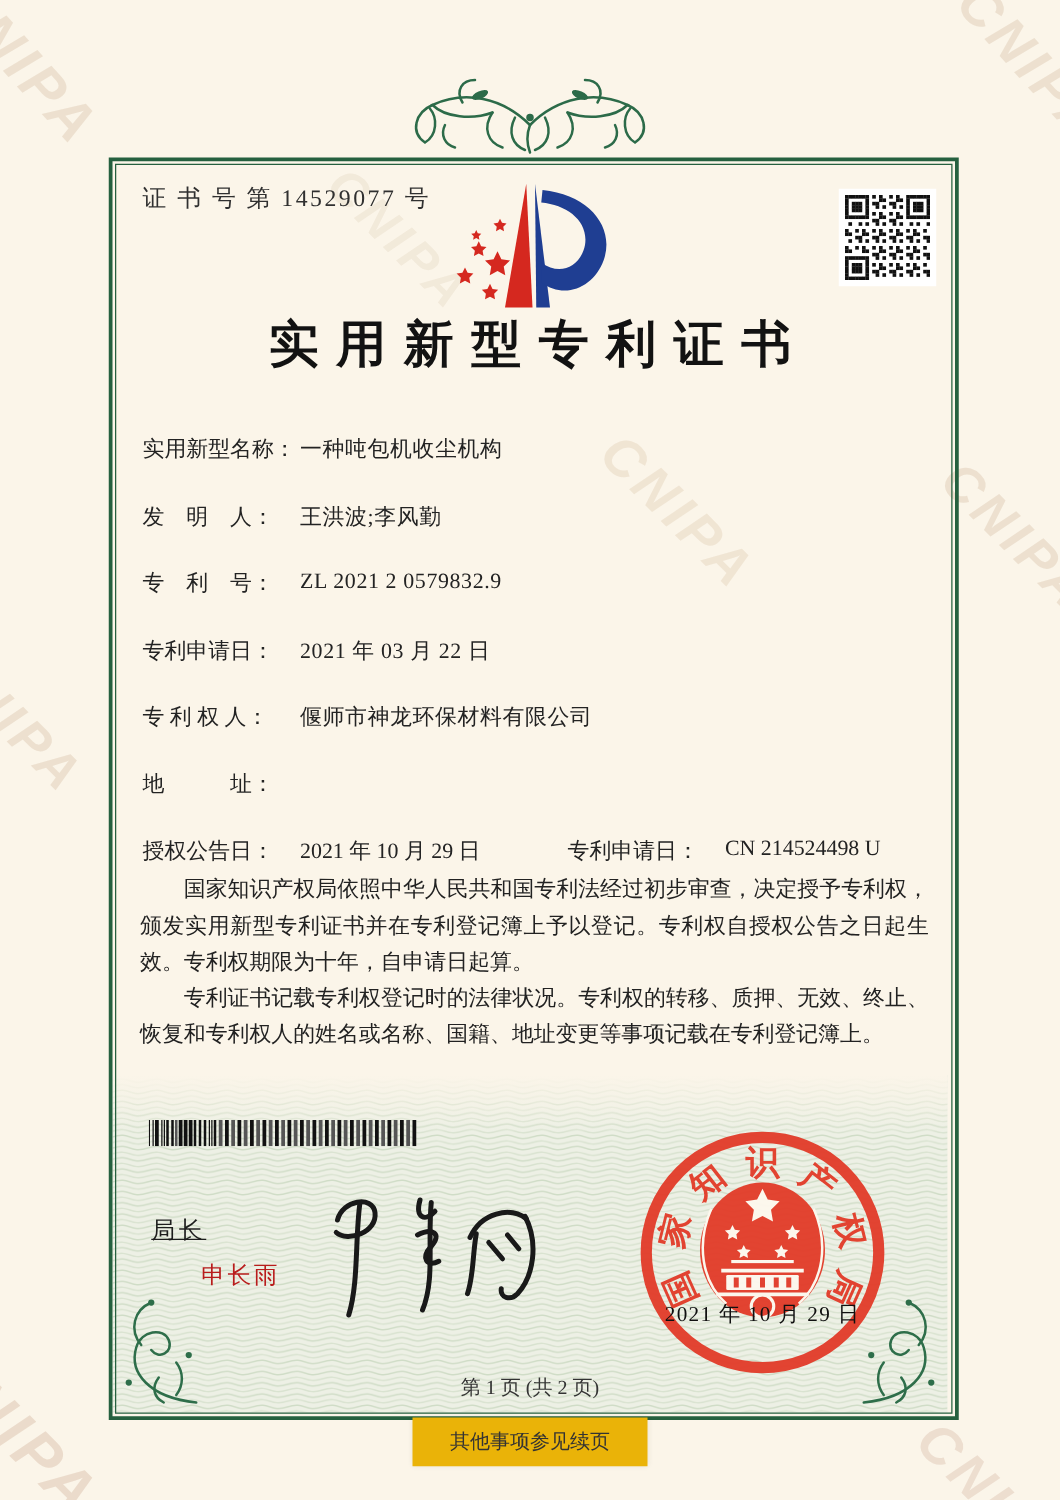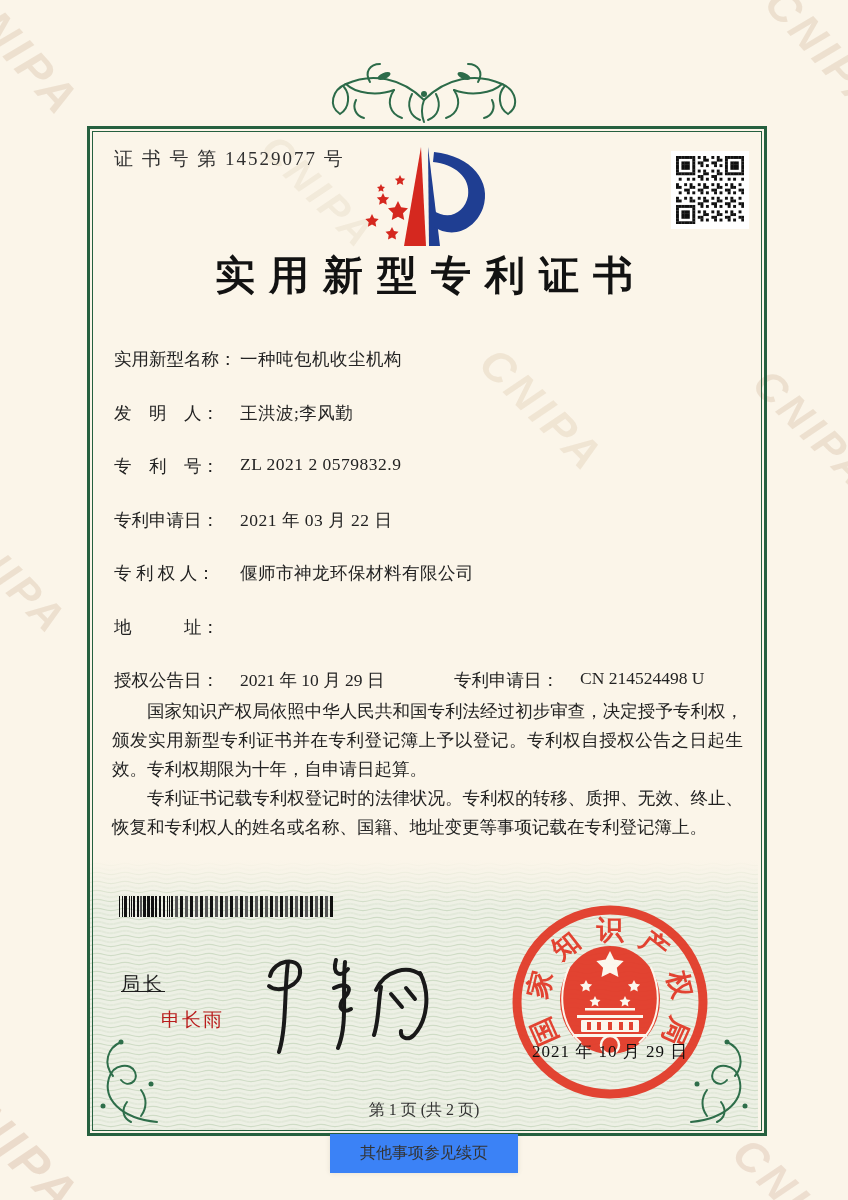--- a/index.html
+++ b/index.html
@@ -53,21 +53,21 @@
   .barcode{position:absolute;left:119px;top:896px;line-height:0;}
   .officer-title{position:absolute;left:121px;top:971px;font-size:19px;letter-spacing:3px;color:#1d1d1d;text-decoration:underline;}
   .officer-name{position:absolute;left:121px;top:1007px;font-size:19px;letter-spacing:2px;color:#b91c1c;margin-left:40px;}
   .signature{position:absolute;left:250px;top:942px;}
   .seal{position:absolute;left:509px;top:903px;}
   .seal-date{position:absolute;left:509px;top:1040px;width:202px;text-align:center;
     font-size:17px;color:#101010;letter-spacing:1px;white-space:nowrap;}
   .page-num{position:absolute;left:87px;width:674px;top:1100px;text-align:center;
     font-size:16px;color:#333;}
   .footer-note{position:absolute;left:50%;transform:translateX(-50%);top:1134px;
-    background:#3b82f6;padding:9px 30px;font-size:16px;color:#333;
+    background:#eab308;padding:9px 30px;font-size:16px;color:#333;
     box-shadow:0 0 5px rgba(60,60,40,0.12);white-space:nowrap;z-index:6;}
 </style>
 </head>
 <body>
 
 <div class="page">
 
   <div class="waves">
     <svg width="668" height="270" preserveAspectRatio="none">
       <defs>

